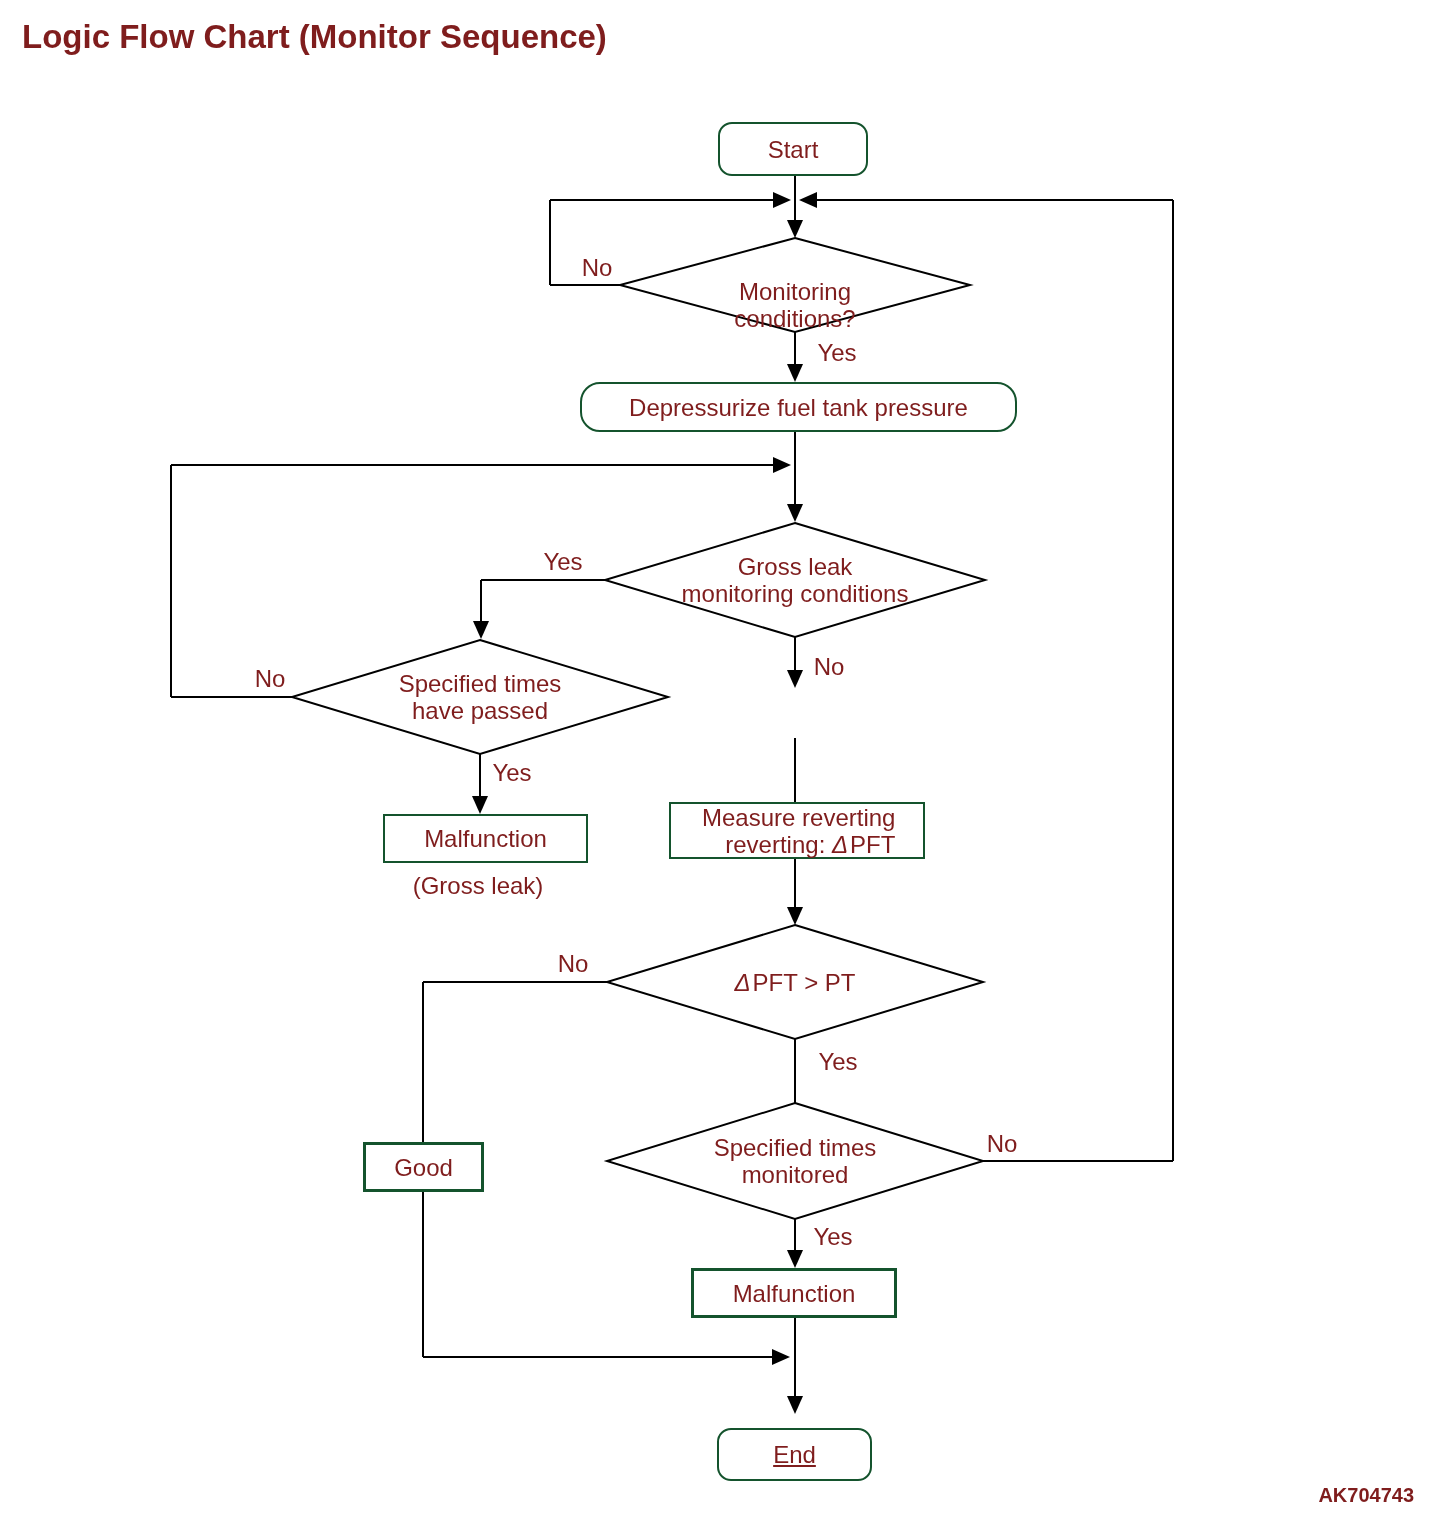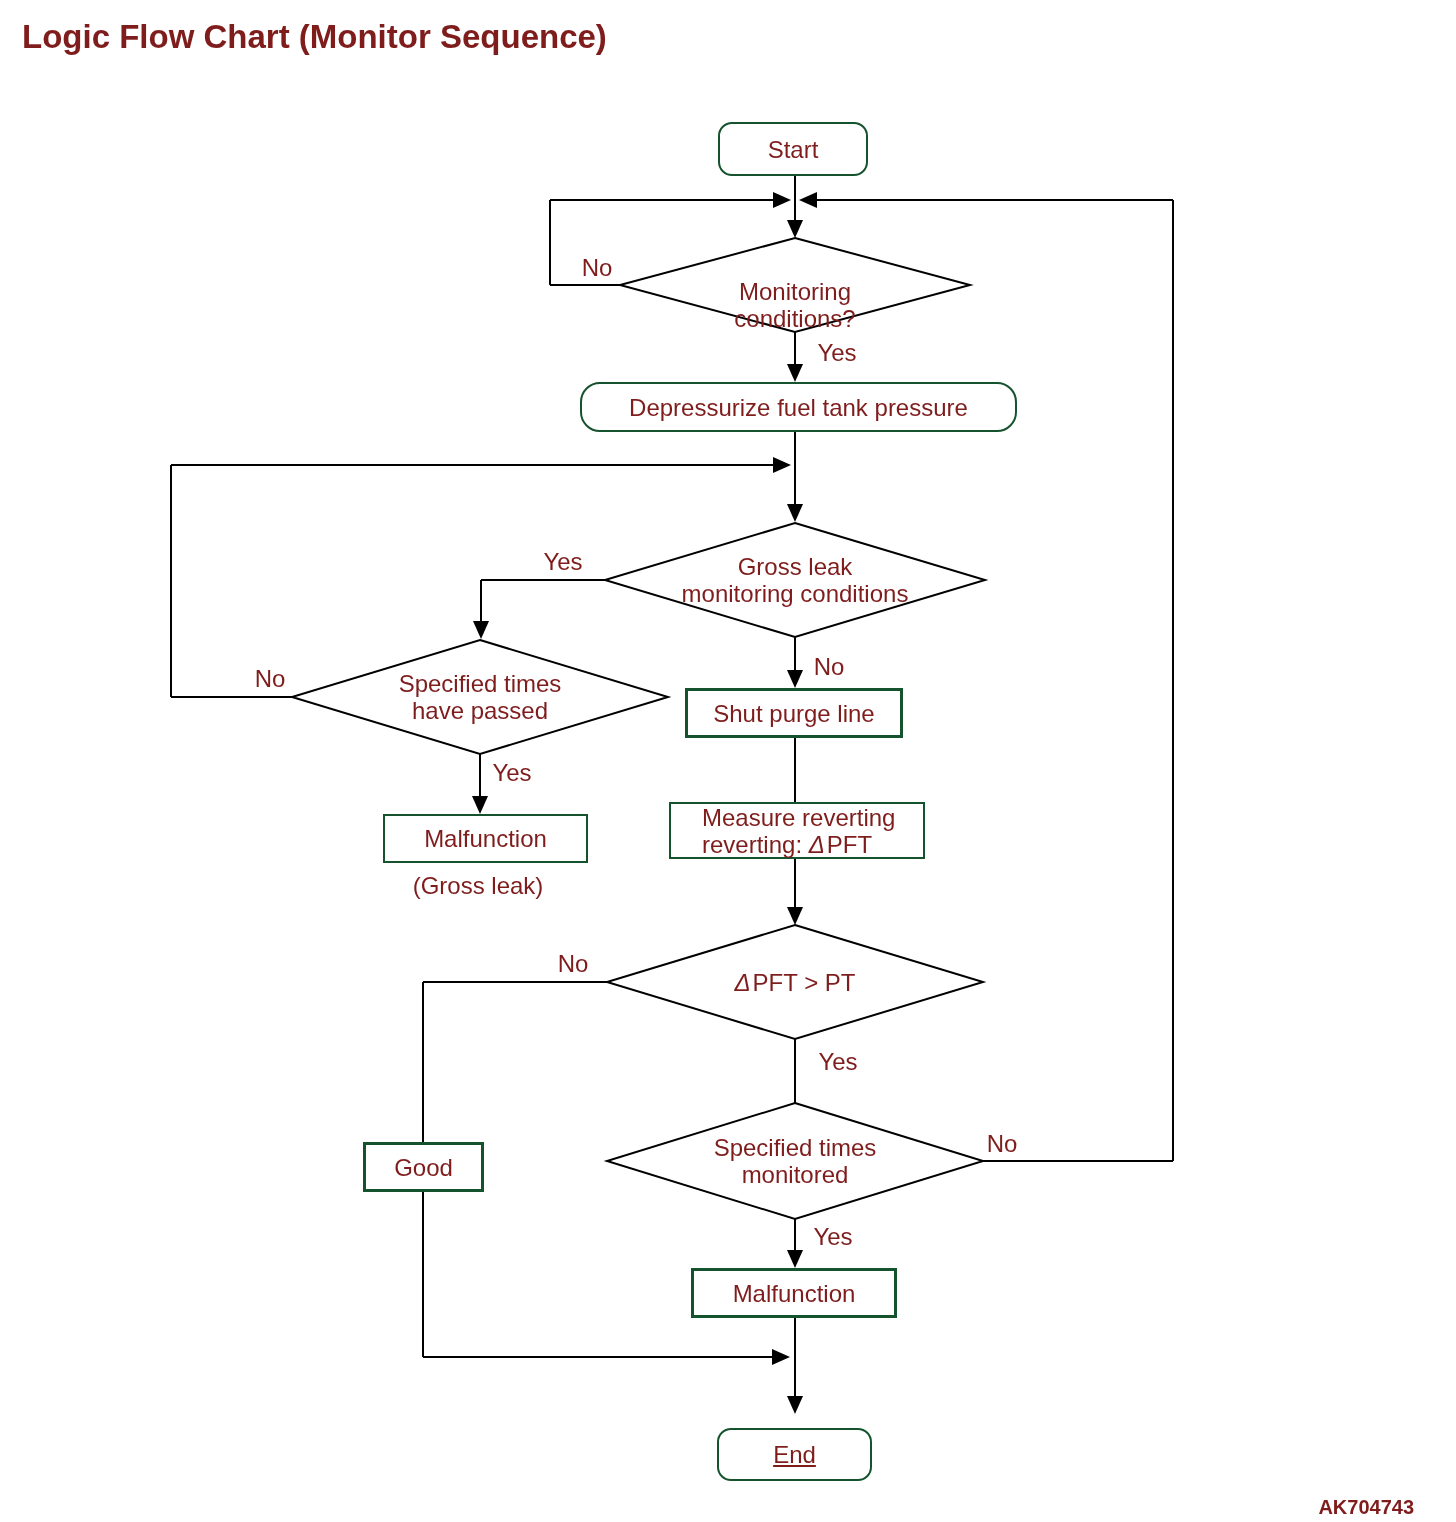--- a/index.html
+++ b/index.html
@@ -24,21 +24,20 @@
   }
   .figure-id {
     position: absolute;
     left: 1318px;
     top: 1484px;
     width: 96px;
     text-align: right;
     font-size: 20px;
     font-weight: bold;
     white-space: nowrap;
-    margin-top: 12px;
   }
   .node {
     position: absolute;
     box-sizing: border-box;
     background: #ffffff;
     border: 2px solid #14532d;
     display: flex;
     align-items: center;
     justify-content: center;
     text-align: center;
@@ -120,25 +119,22 @@
   <div class="figure-id">AK704743</div>
 
   <div class="node rounded" style="left:718px; top:122px; width:150px; height:54px;">
     <span>Start</span>
   </div>
 
   <div class="node" style="left:580px; top:382px; width:437px; height:50px;border-radius:20px;">
     <span>Depressurize fuel tank pressure</span>
   </div>
 
-  <div class="node thick" style="left:685px; top:688px; width:218px; height:50px;">
-    <span>Shut purge line</span>
-  </div>
 
-  <div class="node measure-box" style="left:669px; top:802px; width:256px; height:57px;">
+  <div class="node measure-box" style="left:669px; top:802px; width:256px; height:57px;text-align:right;">
     <div>
       <div>Measure reverting</div>
       <div><span>reverting: </span><span class="delta">Δ</span><span>PFT</span></div>
     </div>
   </div>
 
   <div class="node" style="left:383px; top:814px; width:205px; height:49px;">
     <span>Malfunction</span>
   </div>
   <div class="caption" style="left:478px; top:885px;">(Gross leak)</div>

